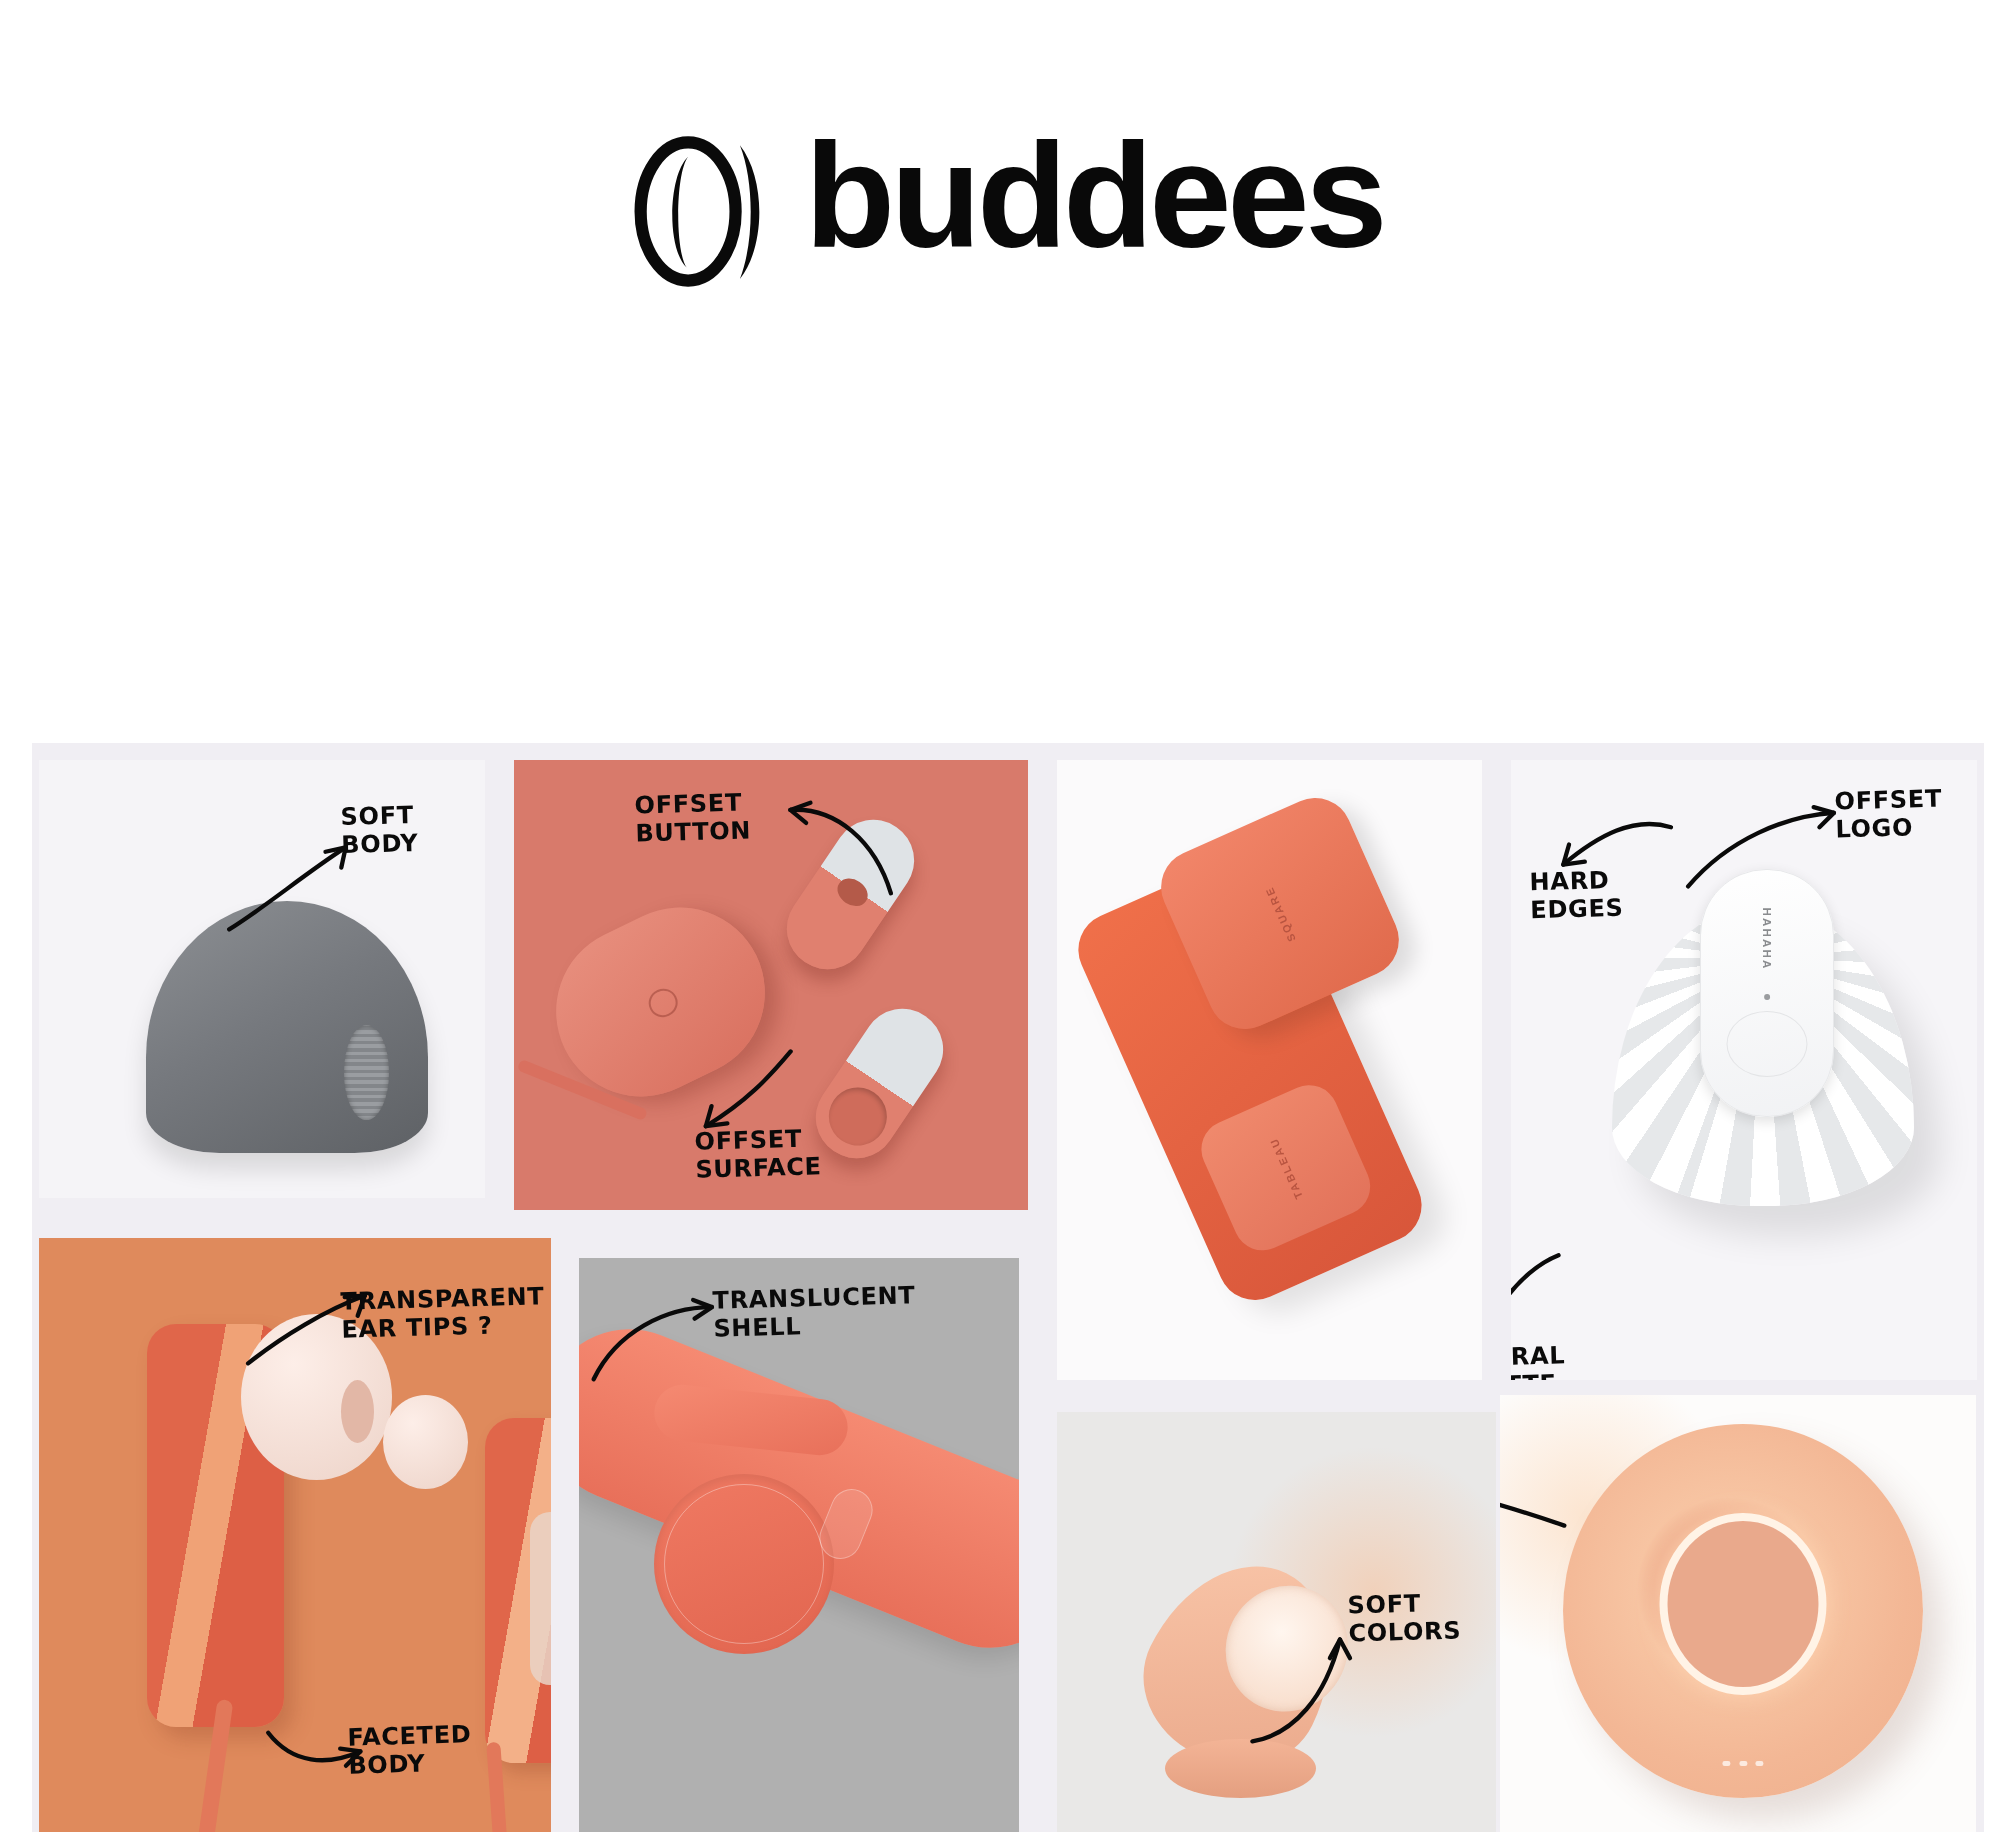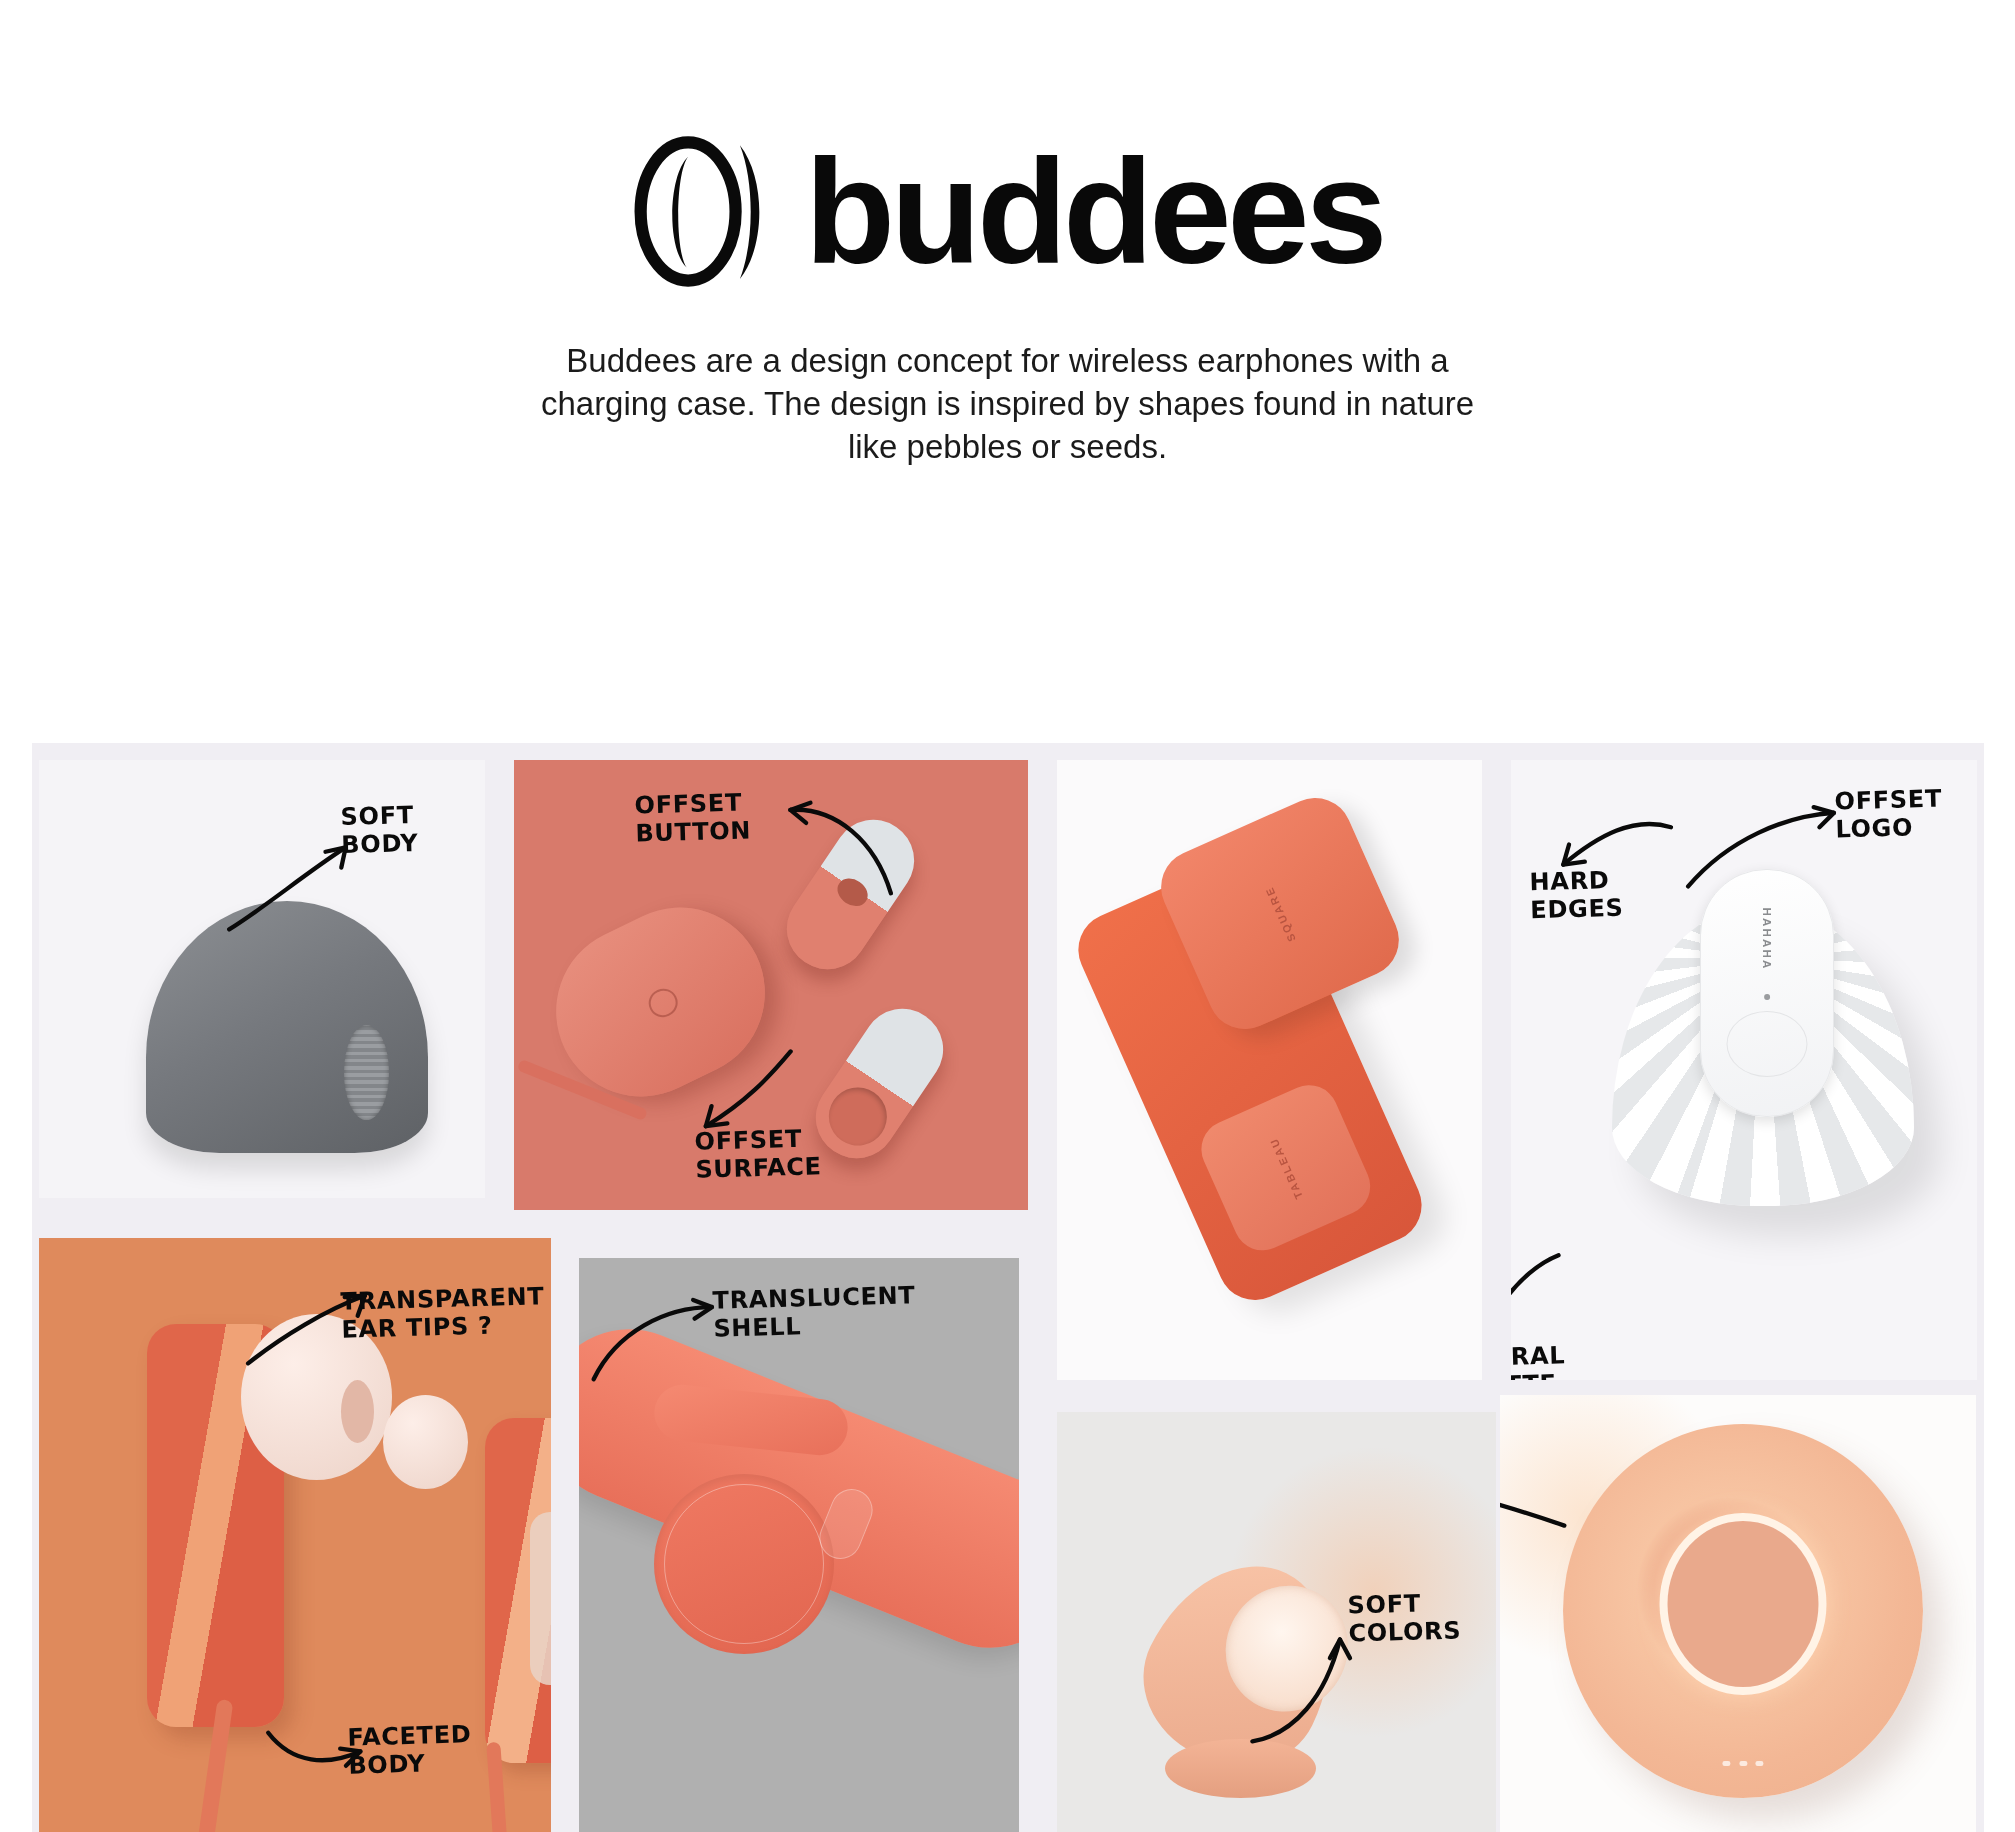--- a/index.html
+++ b/index.html
@@ -7,21 +7,21 @@
   body{
     width:2015px; height:1832px;
     font-family:"Liberation Sans", sans-serif;
     color:#111;
     overflow:hidden;
     position:relative;
   }
 
   
   #header{ width:100%; padding-top:135px; display:flex; flex-direction:column; align-items:center; }
-  #logo-lockup{ display:flex; align-items:center; justify-content:center; gap:32px; }
+  #logo-lockup{ display:flex; align-items:flex-start; justify-content:center; gap:32px; }
   #logo-mark{ width:141px; height:153px; display:block; }
   #logo-wordmark{
     font-family:"Liberation Sans", sans-serif;
     font-size:148px; font-weight:700; letter-spacing:-4.3px;
     line-height:0.82; color:#090909;
   }
   #intro{
     margin-top:52px;
     width:979px;
     text-align:center;
@@ -249,21 +249,20 @@
 
   <div id="logo-lockup">
     <svg id="logo-mark" viewBox="0 0 196 212">
       <ellipse cx="78" cy="106" rx="66" ry="96" fill="none" stroke="#0a0a0a" stroke-width="17"></ellipse>
       <path d="M78 30 C50 56 48 158 76 184 C60 162 60 54 78 30 Z" fill="#0a0a0a"></path>
       <path d="M150 14 C186 60 186 154 150 200 C170 148 170 64 150 14 Z" fill="#0a0a0a"></path>
     </svg>
     <div id="logo-wordmark">buddees</div>
   </div>
 
-  <p id="intro">Buddees are a design concept for wireless earphones with a charging case. The design is inspired by shapes found in nature like pebbles or seeds.</p>
 
 </div>
 
 <div id="board">
 
   <div class="tile" id="tile-soft-body">
     <div class="dome"></div>
     <div class="note" style="left:302px; top:42px;">Soft
 Body</div>
     <svg class="arrow" style="left:180px; top:63px; width:144px; height:115px;" viewBox="0 0 200 160">

